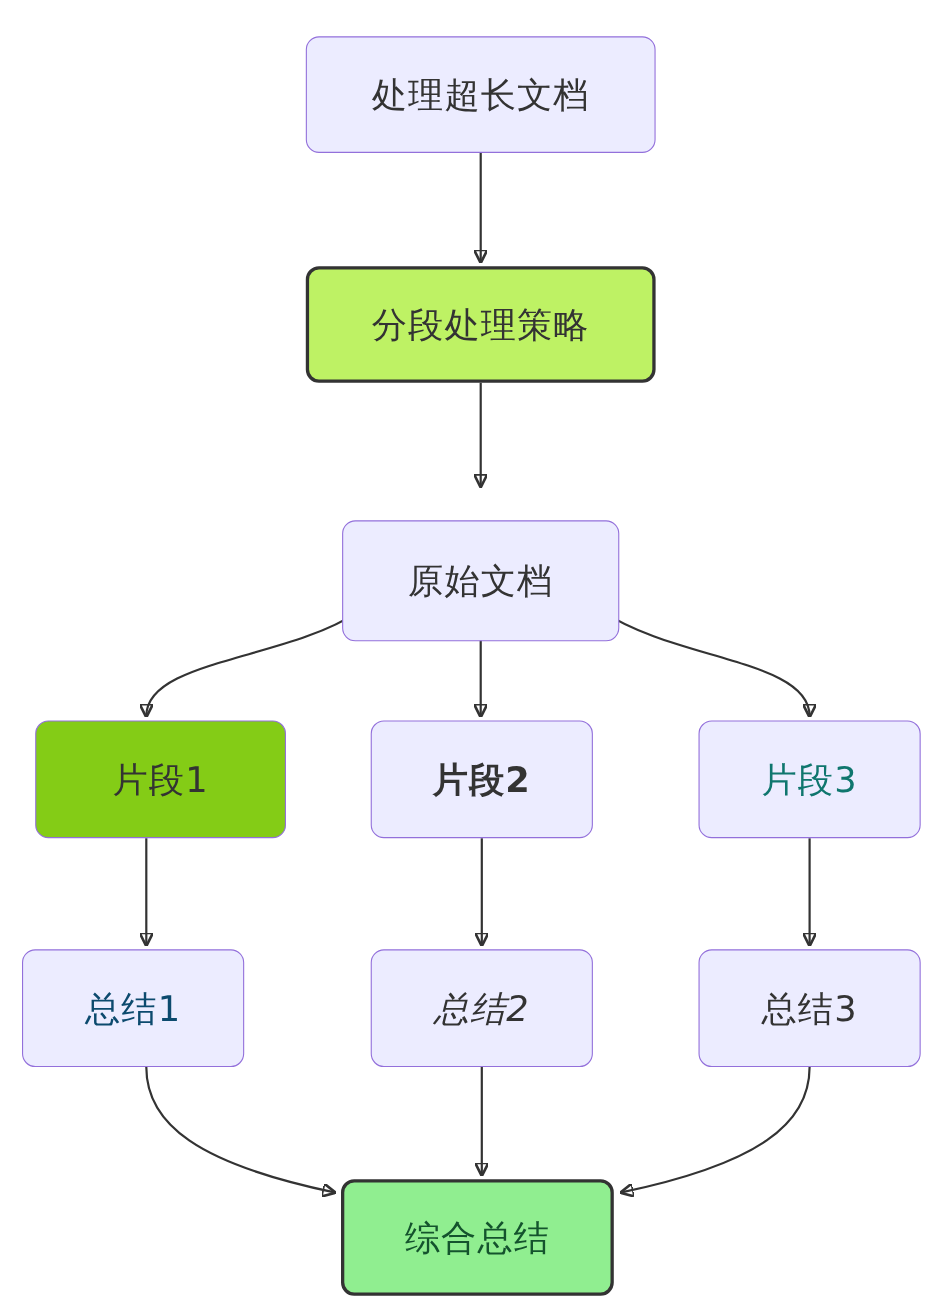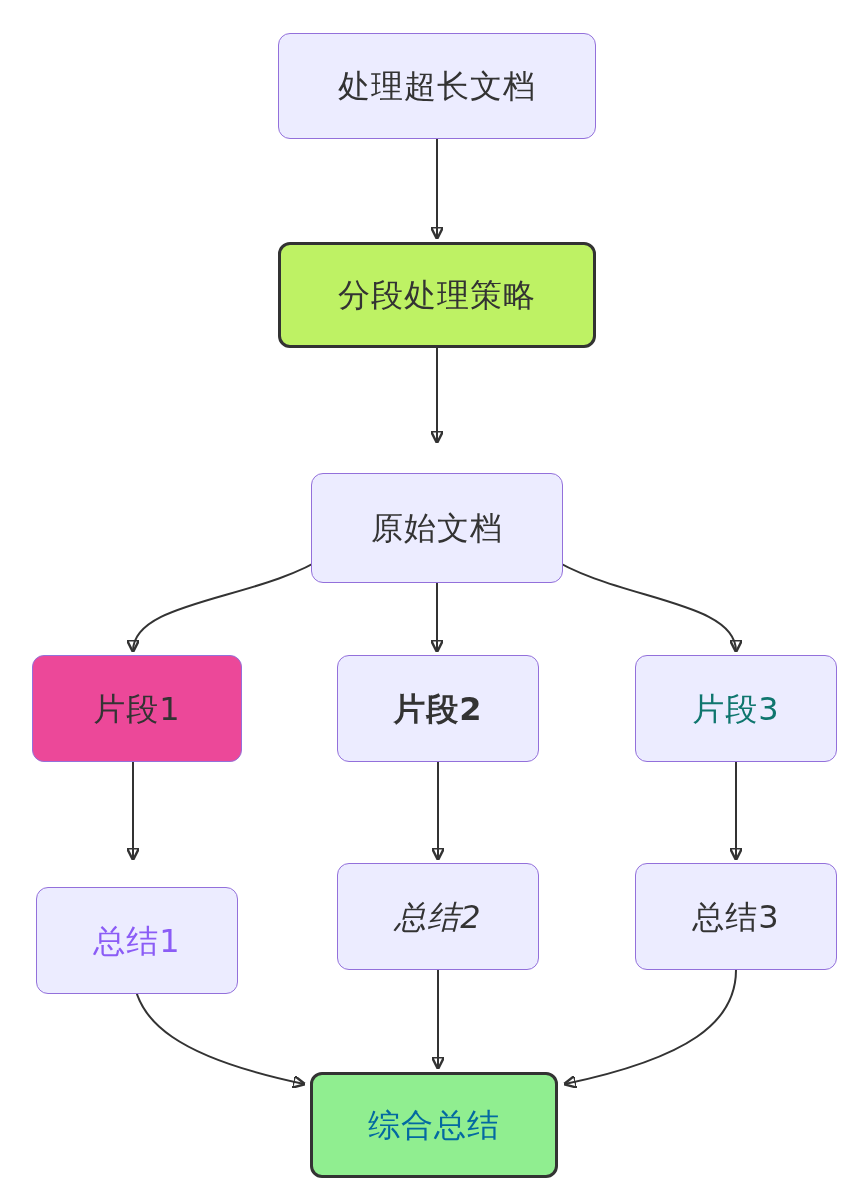--- a/index.html
+++ b/index.html
@@ -63,20 +63,20 @@
         <path d="M736,762 V859" marker-end="url(#arrowhead)" stroke="#333333"></path>
         <path d="M133,970 C133,1022 180,1058 304,1084" marker-end="url(#arrowhead)" stroke="#333333"></path>
         <path d="M438,970 V1068" marker-end="url(#arrowhead)" stroke="#333333"></path>
         <path d="M736,970 C736,1022 689,1058 565,1084" marker-end="url(#arrowhead)" stroke="#333333"></path>
       </g>
   </svg>
 
 <div class="node" style="left: 278px; top: 33px; width: 318px; height: 106px; background: rgb(236, 236, 255); border: 1.5px solid rgb(147, 112, 219); color: rgb(51, 51, 51);">处理超长文档</div>
     <div class="node" style="left: 278px; top: 242px; width: 318px; height: 106px; background: #bef264; border: 3px solid rgb(51, 51, 51); color: rgb(51, 51, 51);">分段处理策略</div>
     <div class="node" style="left: 311px; top: 446px; width: 252px; height: 110px; background: rgb(236, 236, 255); border: 1.5px solid rgb(147, 112, 219); color: rgb(51, 51, 51); margin-top: 27px;">原始文档</div>
-    <div class="node" style="left: 32px; top: 655px; width: 210px; height: 107px; background: #ec4899; border: 1.5px solid rgb(147, 112, 219); color: rgb(51, 51, 51);">片段1</div>
+    <div class="node" style="left: 32px; top: 655px; width: 228px; height: 107px; background: #84cc16; border: 1.5px solid rgb(147, 112, 219); color: rgb(51, 51, 51);">片段1</div>
     <div class="node" style="left: 337px; top: 655px; width: 202px; height: 107px; background: rgb(236, 236, 255); border: 1.5px solid rgb(147, 112, 219); color: rgb(51, 51, 51); font-weight: bold;">片段2</div>
     <div class="node" style="left: 635px; top: 655px; width: 202px; height: 107px; background: rgb(236, 236, 255); border: 1.5px solid rgb(147, 112, 219); color: #0f766e;">片段3</div>
-    <div class="node" style="left: 36px; top: 863px; width: 202px; height: 107px; background: rgb(236, 236, 255); border: 1.5px solid rgb(147, 112, 219); color: #8b5cf6; margin-top: 24px;">总结1</div>
+    <div class="node" style="left: 20px; top: 863px; width: 202px; height: 107px; background: rgb(236, 236, 255); border: 1.5px solid rgb(147, 112, 219); color: #0c4a6e;">总结1</div>
     <div class="node" style="left: 337px; top: 863px; width: 202px; height: 107px; background: rgb(236, 236, 255); border: 1.5px solid rgb(147, 112, 219); color: rgb(51, 51, 51); font-style: italic;">总结2</div>
     <div class="node" style="left: 635px; top: 863px; width: 202px; height: 107px; background: rgb(236, 236, 255); border: 1.5px solid rgb(147, 112, 219); color: rgb(51, 51, 51);">总结3</div>
-    <div class="node" style="left: 310px; top: 1072px; width: 248px; height: 106px; background: rgb(144, 238, 144); border: 3px solid rgb(51, 51, 51); color: #0369a1;">综合总结</div>
+    <div class="node" style="left: 310px; top: 1072px; width: 248px; height: 106px; background: rgb(144, 238, 144); border: 3px solid rgb(51, 51, 51); color: #14532d;">综合总结</div>
   </div>
 
 </body></html>

